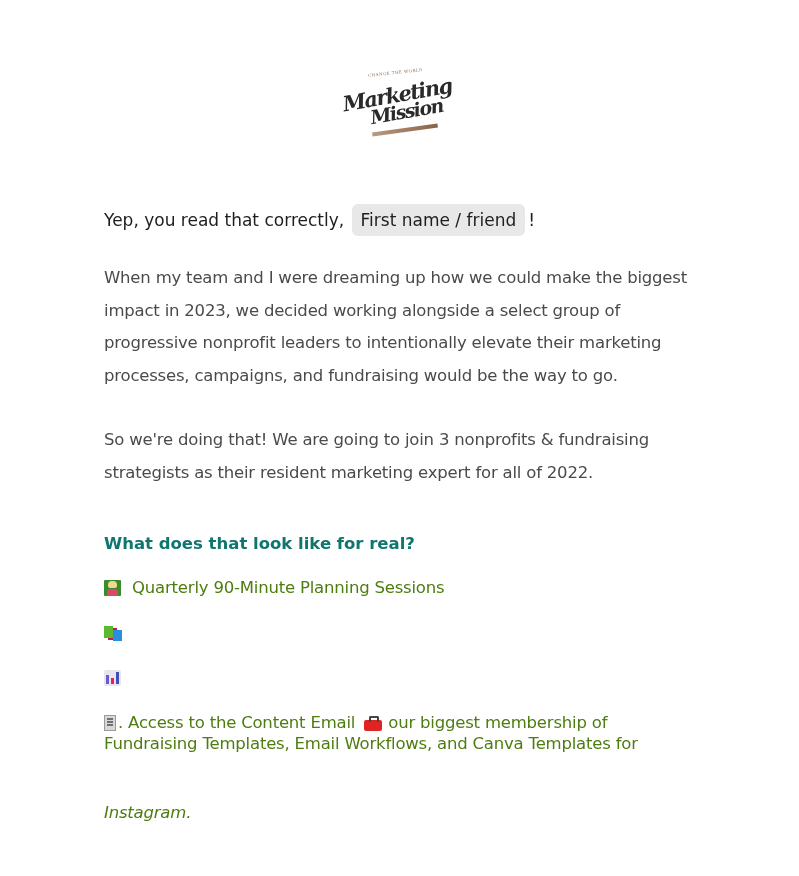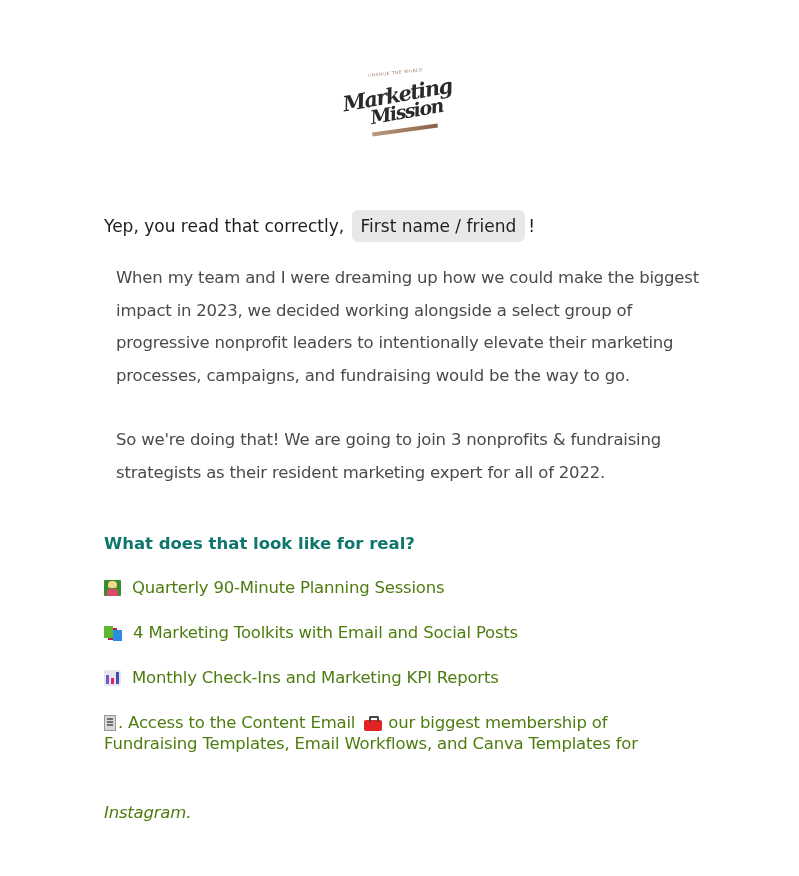--- a/index.html
+++ b/index.html
@@ -79,25 +79,25 @@
       font-size: 17px;
       line-height: 32px;
     }
     .merge-tag {
       display: inline-block;
       background: #e8e8e8;
       border-radius: 6px;
       padding: 0 9px;
       line-height: 32px;
       color: #1e1e1e;
-      margin: 14px 3px 0 2px;
+      margin: 8px 3px 0 2px;
     }
     .para {
       position: absolute;
-      left: 12px;
+      left: 0;
       width: 600px;
       line-height: 32.5px;
       font-size: 16.5px;
       color: #4a4a4a;
       letter-spacing: -0.2px;
     }
     .p1 { top: 262px; }
     .p2 { top: 424px; }
     .heading {
       position: absolute;
@@ -196,25 +196,23 @@
   <div class="para p2">So we're doing that! We are going to join 3 nonprofits &amp; fundraising strategists as their resident marketing expert for all of 2022.</div>
 
   <div class="heading">What does that look like for real?</div>
 
   <div class="item i1">
     <span class="ico ico-person"></span>
     <span>Quarterly 90-Minute Planning Sessions</span>
   </div>
   <div class="item i2">
     <span class="ico ico-books"></span>
-    <span>4 Marketing Toolkits with Email and Social Posts</span>
   </div>
   <div class="item i3">
     <span class="ico ico-chart"><i class="b1"></i><i class="b2"></i><i class="b3"></i></span>
-    <span>Monthly Check-Ins and Marketing KPI Reports</span>
   </div>
   <div class="item i4">
     <span class="ico ico-news"></span><span>. Access to the Content Email</span>
     <span class="ico ico-toolbox"></span><span>our biggest membership of</span>
   </div>
   <div class="item i5">Fundraising Templates, Email Workflows, and Canva Templates for</div>
   <div class="item i6">Instagram.</div>
 </div>
 
 </body></html>

